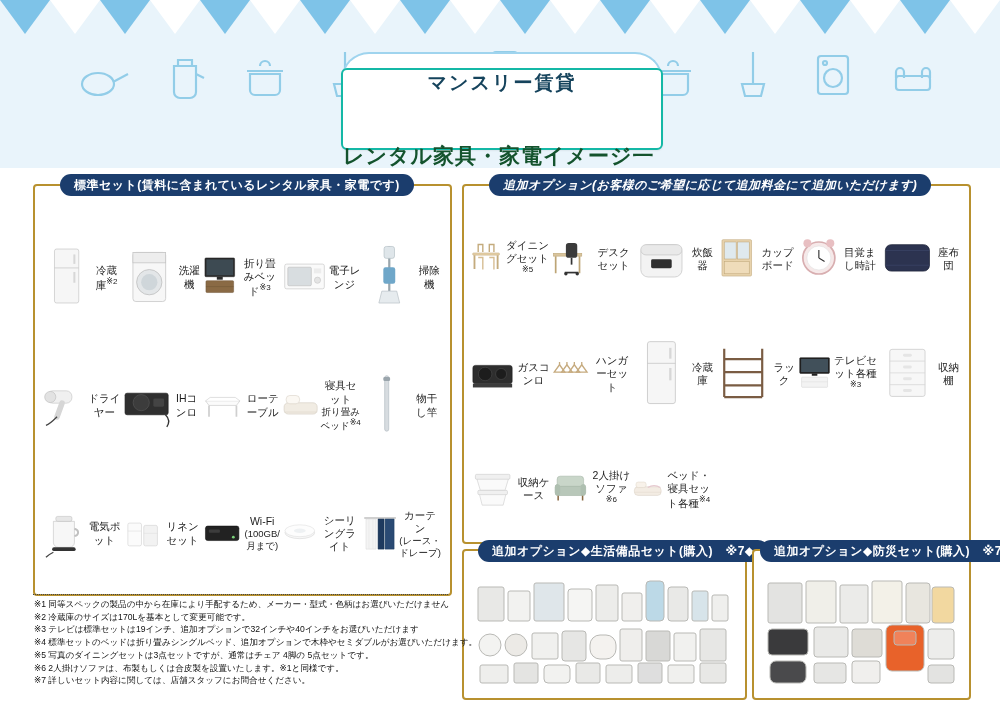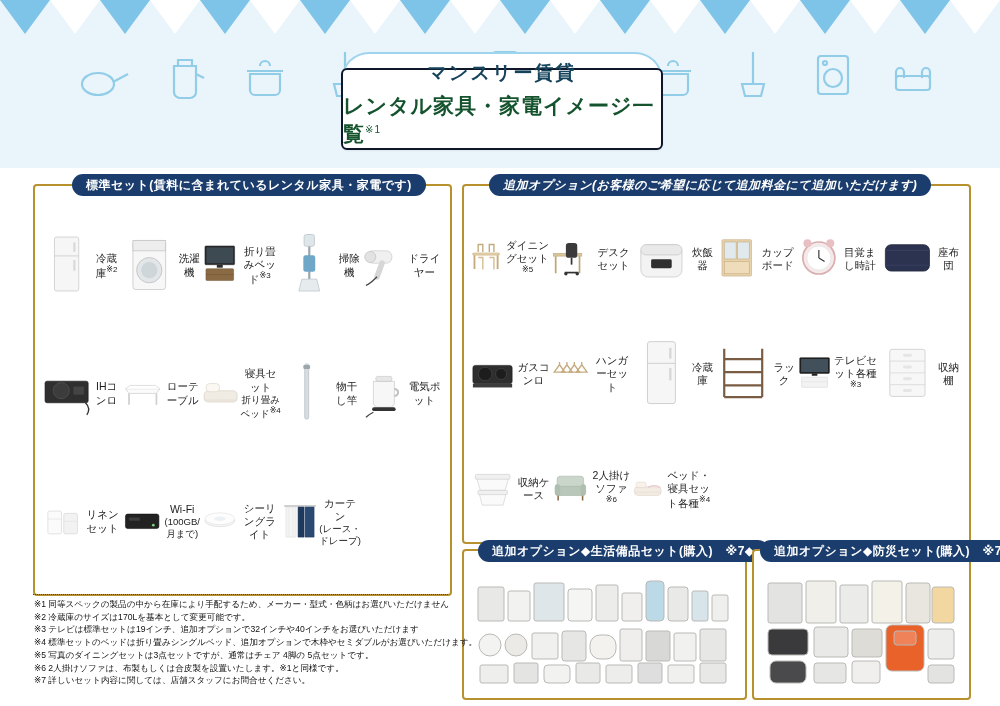--- a/index.html
+++ b/index.html
@@ -31,23 +31,24 @@
   .header-icons{
     position:absolute;top:44px;display:flex;gap:26px;align-items:flex-end;
     opacity:.95;
   }
   .header-icons.left{left:78px;}
   .header-icons.right{right:60px;}
   .hicon{width:54px;height:62px;}
 
   .title-box{
     position:absolute;left:341px;top:68px;width:318px;height:78px;
-    background:#ffffff;border:2px solid #0f172a;border-radius:6px;
-    display:flex;flex-direction:column;align-items:center;justify-content:flex-end;
+    background:#ffffff;border:2px solid #14b8a6;border-radius:6px;
+    display:flex;flex-direction:column;align-items:center;justify-content:space-between;
     box-shadow:0 1px 2px rgba(0,0,0,.06);
+    gap:40px;
   }
   .title-box .t1{font-size:19px;font-weight:bold;letter-spacing:2px;color:#15435c;}
   .title-box .t2{font-size:21px;font-weight:bold;letter-spacing:1px;color:#14532d;margin-top:6px;}
   .title-box .t2 sup{font-size:10px;font-weight:normal;vertical-align:super;}
 
   
   .title-arch{
     position:absolute;left:341px;top:52px;width:318px;height:26px;
     background:#ffffff;border:2px solid #9fd4ee;border-bottom:none;
     border-radius:160px 160px 0 0;
@@ -71,21 +72,21 @@
     font-size:12px;
     font-weight:bold;
     display:flex;align-items:center;justify-content:center;
     border-radius:11px;
     white-space:nowrap;
     padding:0 14px;
     letter-spacing:.5px;
   }
 
   #panel-standard{left:33px;top:184px;width:415px;height:408px;}
-  #title-standard{left:60px;top:174px;margin-left:12px;}
+  #title-standard{left:60px;top:174px;}
   #panel-option{left:462px;top:184px;width:505px;height:356px;}
   #title-option{left:489px;top:174px;font-style:italic;}
   #panel-living{left:462px;top:549px;width:281px;height:147px;}
   #title-living{left:478px;top:540px;}
   #panel-disaster{left:752px;top:549px;width:215px;height:147px;}
   #title-disaster{left:760px;top:540px;}
 
   
   .grid{
     position:absolute;display:flex;flex-wrap:wrap;
@@ -95,21 +96,21 @@
   }
   .item .thumb{
     display:flex;align-items:center;justify-content:center;
   }
   .item .cap{
     font-size:10.5px;text-align:center;line-height:1.25;color:#1c1c1c;margin-top:3px;
   }
   .item .cap sup{font-size:8px;vertical-align:super;}
   .item .cap .sub{display:block;font-size:9.5px;}
 
-  #grid-standard{left:41px;top:200px;width:400px;}
+  #grid-standard{left:41px;top:212px;width:400px;}
   #grid-standard .item{width:80px;height:128px;}
   #grid-standard .thumb{width:76px;height:92px;}
 
   #grid-option{left:468px;top:200px;width:494px;}
   #grid-option .item{width:82px;height:115px;}
   #grid-option .thumb{width:80px;height:82px;}
 
   .photo{
     width:100%;height:100%;
     display:flex;align-items:center;justify-content:center;
@@ -284,20 +285,33 @@
           <svg viewBox="0 0 76 92">
             <rect x="8" y="10" width="60" height="38" rx="2" fill="#2b2b2b" stroke="#1c1c1c"></rect>
             <rect x="11" y="13" width="54" height="32" fill="#3d4a52"></rect>
             <rect x="32" y="48" width="12" height="6" fill="#2b2b2b"></rect>
             <rect x="10" y="56" width="56" height="24" rx="2" fill="#8a6a45" stroke="#6f5436"></rect>
             <path d="M10 68h56" stroke="#6f5436"></path>
           </svg>
         </div>
       </div>
       <div class="cap"><span>折り畳みベッド</span><sup>※3</sup></div>
+    </div>
+    <div class="item">
+      <div class="thumb">
+        <div class="photo">
+          <svg viewBox="0 0 76 92">
+            <rect x="6" y="26" width="64" height="40" rx="3" fill="#fafafa" stroke="#c3c3c3"></rect>
+            <rect x="11" y="31" width="38" height="30" rx="2" fill="#d8dde0" stroke="#bcbcbc"></rect>
+            <rect x="53" y="33" width="12" height="8" fill="#ececec"></rect>
+            <circle cx="59" cy="52" r="5" fill="#e4e4e4" stroke="#c8c8c8"></circle>
+          </svg>
+        </div>
+      </div>
+      <div class="cap"><span>電子レンジ</span></div>
     </div>
     <div class="item">
       <div class="thumb">
         <div class="photo">
           <svg viewBox="0 0 76 92">
             <path d="M38 6v60" stroke="#9aa6ad" stroke-width="3" fill="none"></path>
             <rect x="31" y="6" width="14" height="16" rx="3" fill="#dfe6ea" stroke="#b9c3c9"></rect>
             <rect x="30" y="34" width="16" height="22" rx="3" fill="#6fa7c9"></rect>
             <path d="M28 66h20l4 16H24z" fill="#e6ebee" stroke="#bcc4c9"></path>
           </svg>

